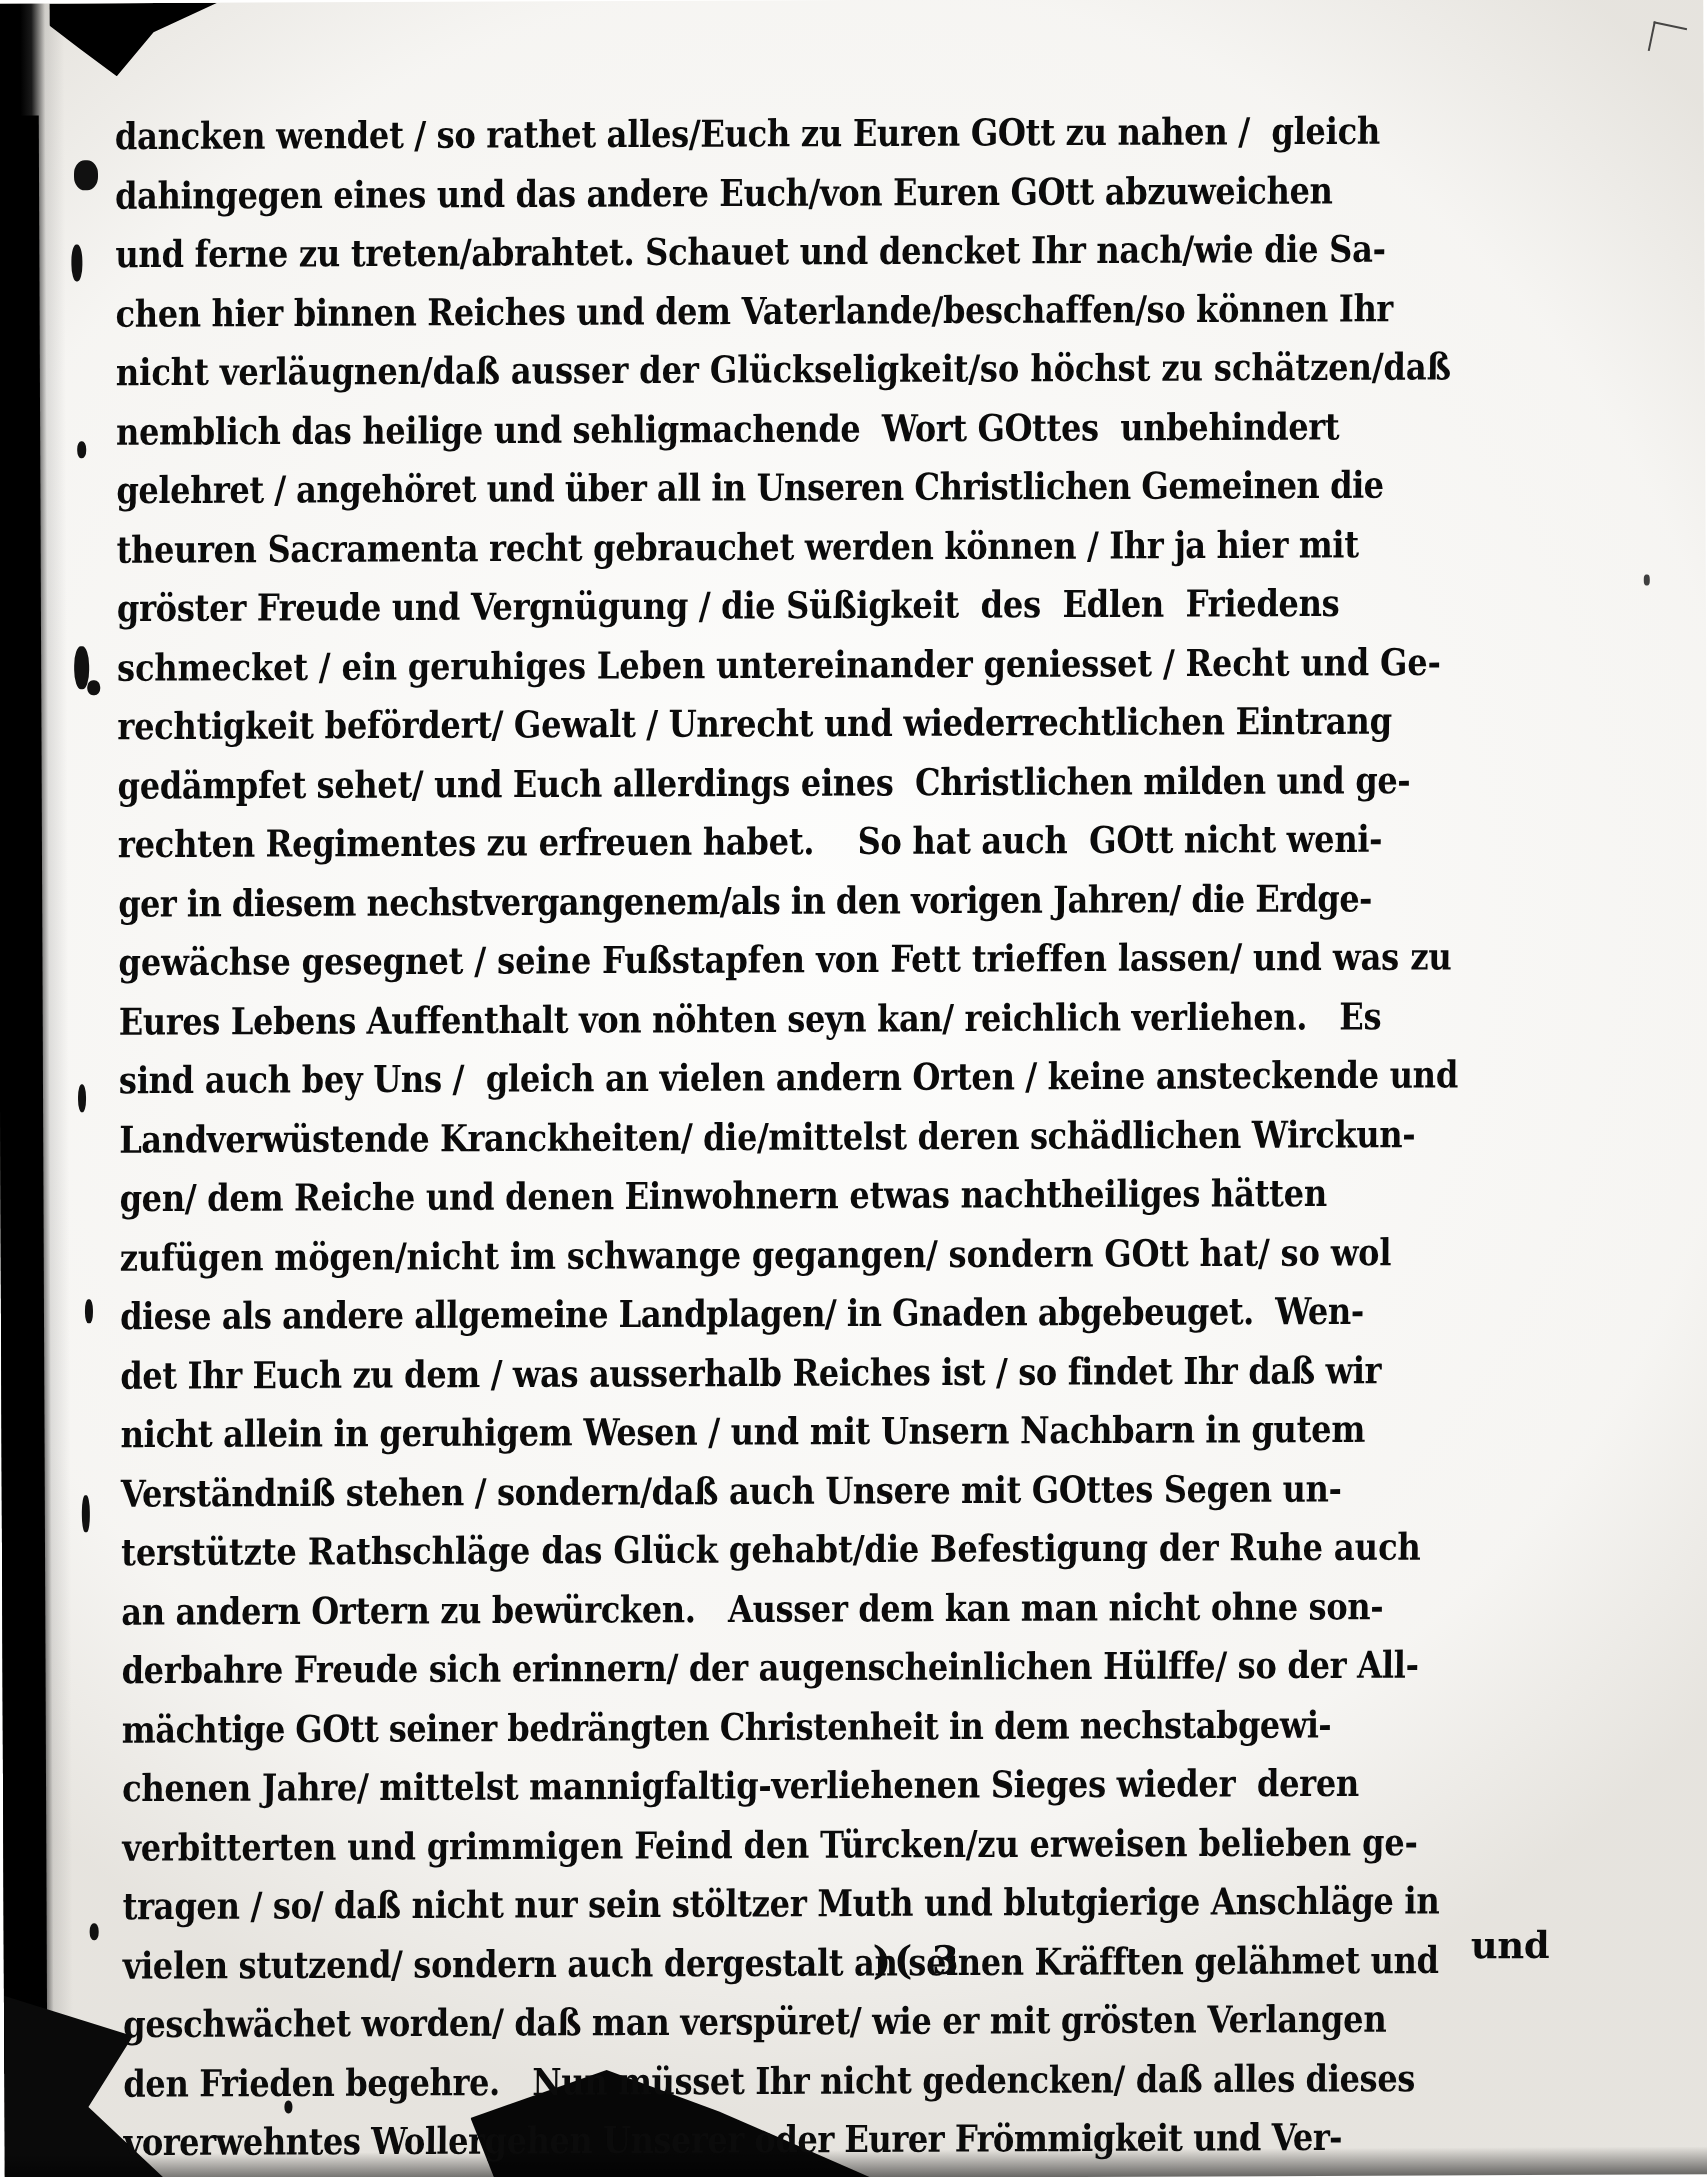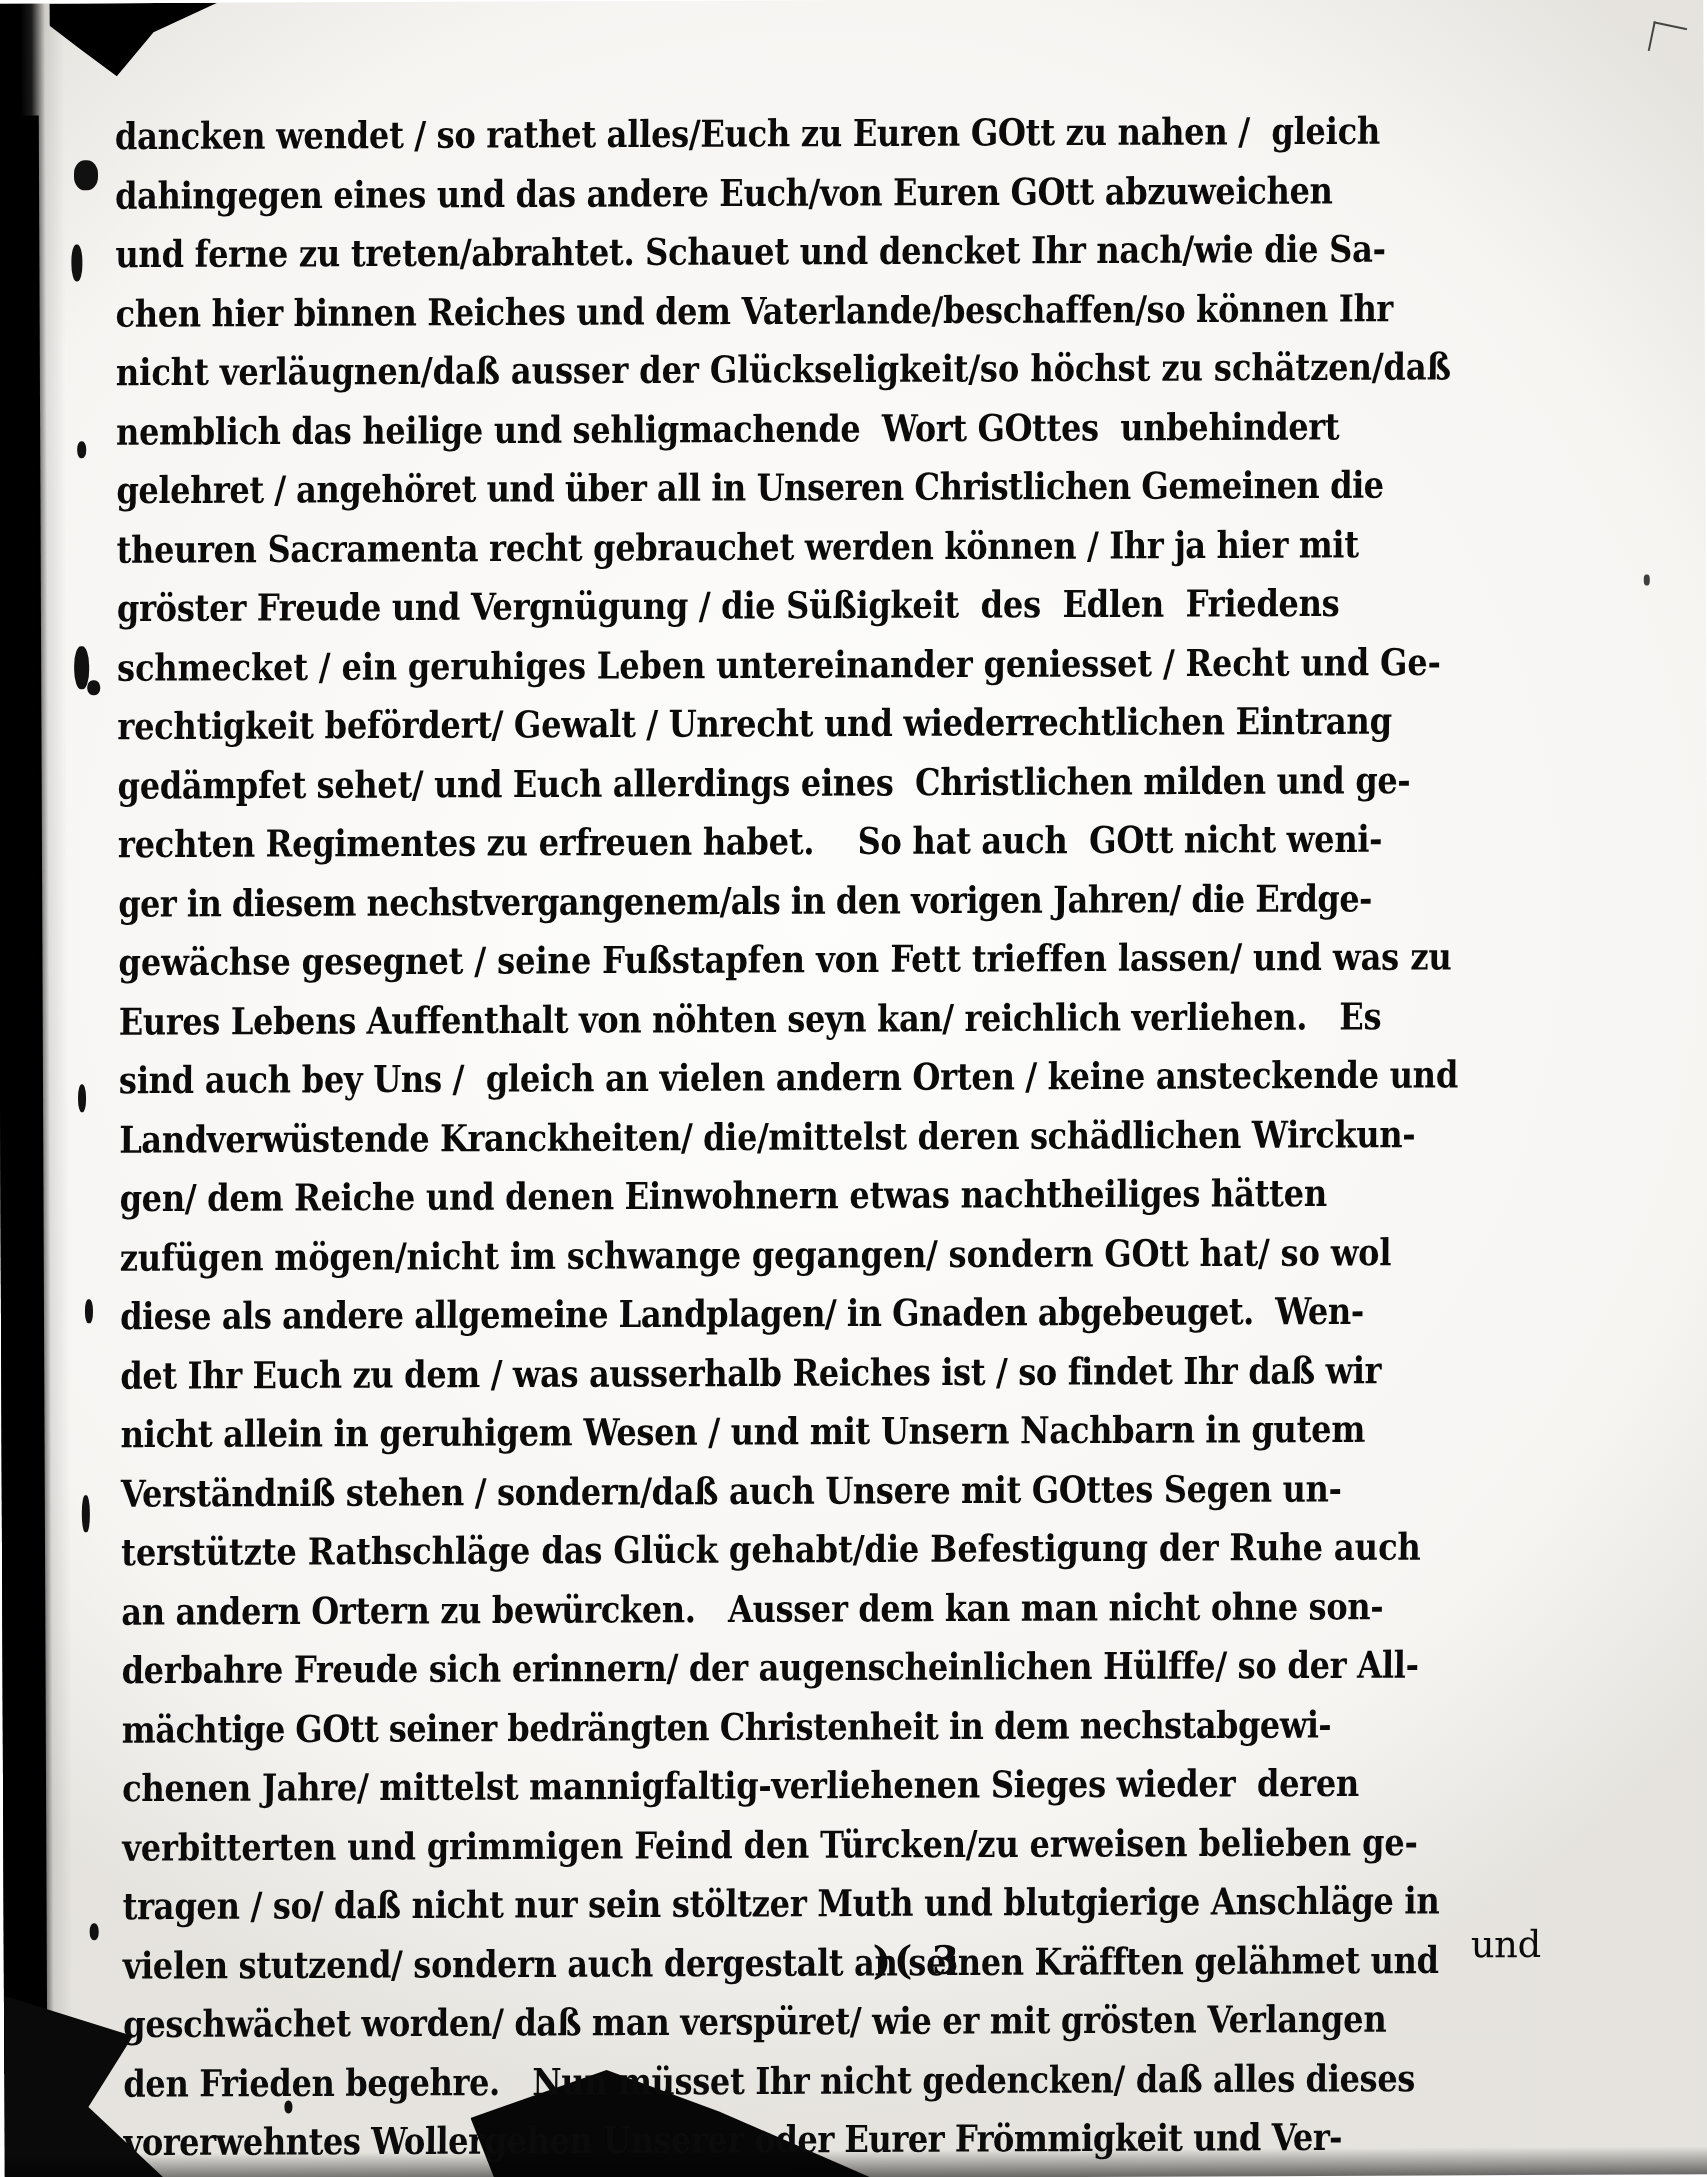--- a/index.html
+++ b/index.html
@@ -132,24 +132,24 @@
     top: 0px;
     font-family: "DejaVu Serif", serif;
     font-weight: 700;
     font-size: 39px;
     color: #0b0b0b;
     letter-spacing: 2.8px;
     white-space: pre;
   }
   #catchword {
     position: absolute;
-    right: 8px;
+    right: 0px;
     top: -11.2px;
     font-family: "DejaVu Serif", serif;
-    font-weight: 400;
+    font-weight: 700;
     font-size: 37px;
     color: #0b0b0b;
     letter-spacing: -0.4px;
     transform: skewX(-0.6deg);
     white-space: pre;
   }
 
   
   #skew-wrap {
     position: absolute;

